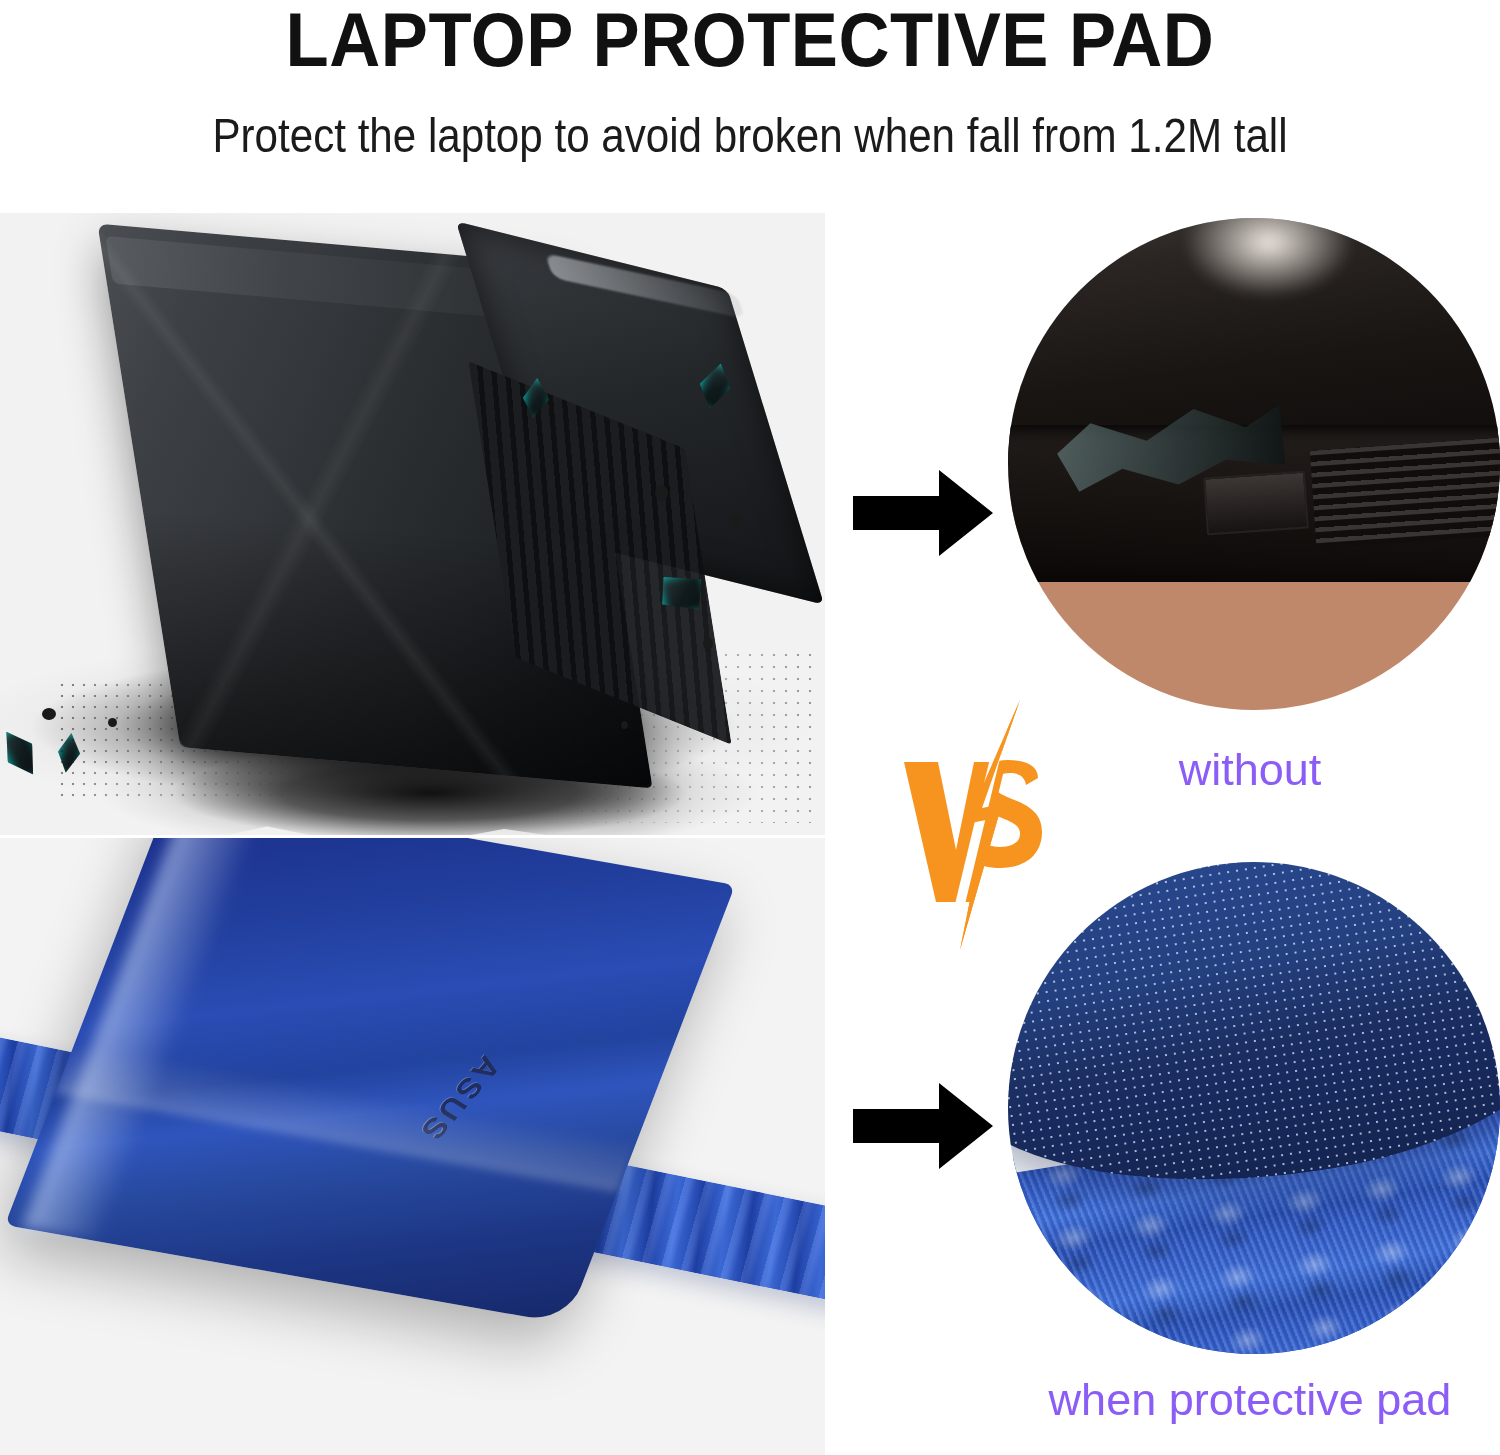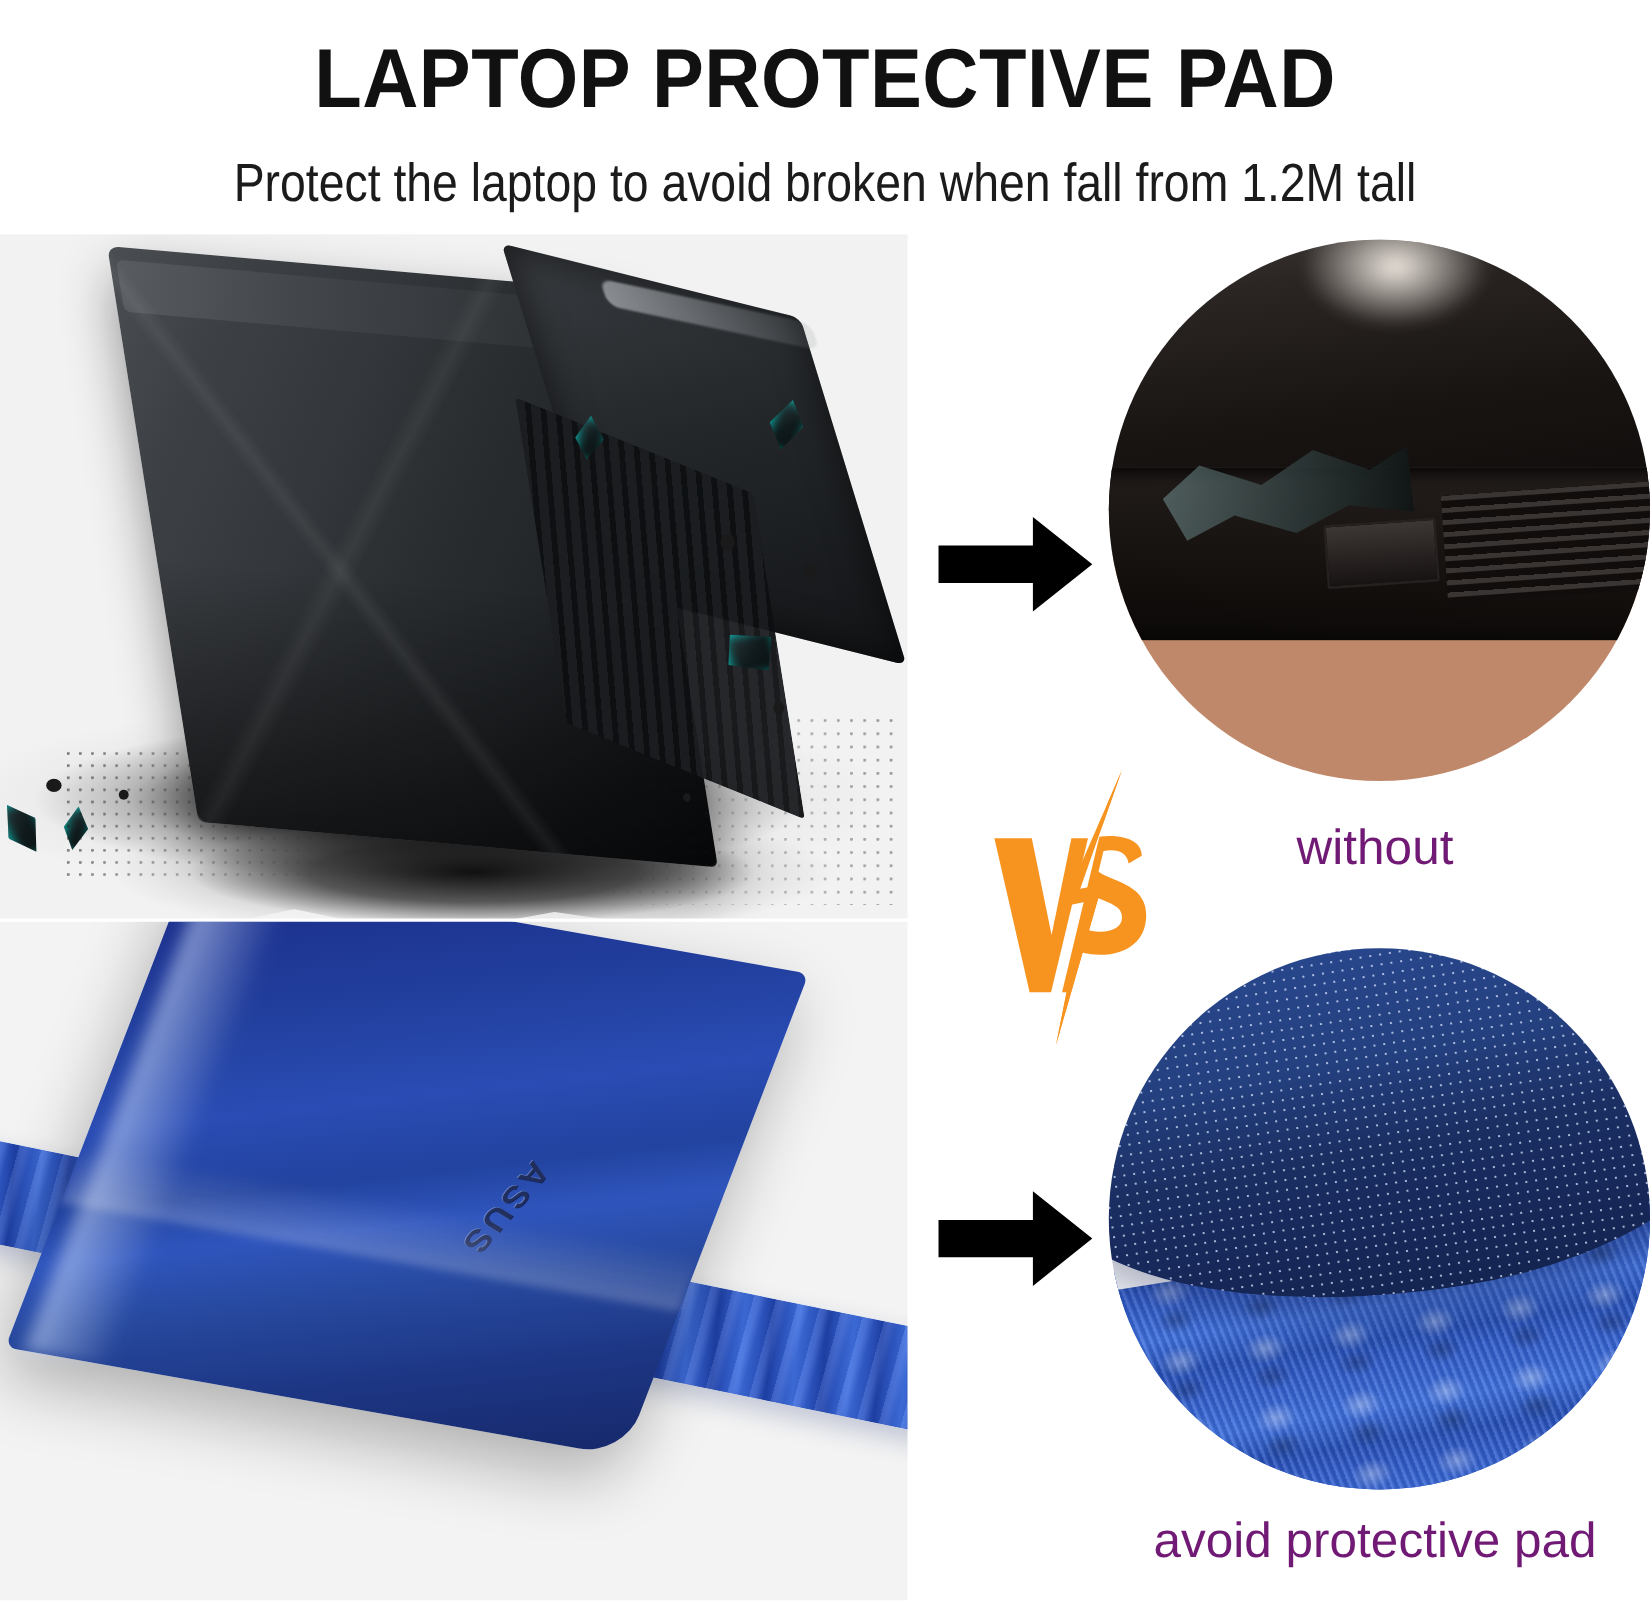--- a/index.html
+++ b/index.html
@@ -14,21 +14,20 @@
     overflow: hidden;
     position: relative;
   }
 
   
   #header {
     position: absolute;
     left: 0; top: 0;
     width: 1500px; height: 205px;
     background: #ffffff;
-    margin-top: 32px;
   }
   #title {
     position: absolute;
     left: 0; top: -6px;
     width: 1500px;
     text-align: center;
     font-family: "Liberation Sans Narrow", "Liberation Sans", sans-serif;
     font-weight: bold;
     font-size: 76px;
     letter-spacing: 0.5px;
@@ -342,21 +341,21 @@
     left: -20%; top: 44%;
     width: 146%; height: 11%;
     transform: rotate(-9deg);
     background: linear-gradient(180deg,#ffffff,#f4f6fa);
   }
 
   
   .caption {
     position: absolute;
     text-align: center;
-    color: #701a75;
+    color: #8b5cf6;
     font-family: "Liberation Sans", sans-serif;
     font-weight: 400;
   }
   #caption-without {
     left: 1000px; top: 744px;
     width: 500px;
     font-size: 45px;
     line-height: 52px;
   }
   #caption-with {
@@ -462,14 +461,14 @@
 <div class="circle-photo" id="circle-pad">
   <div class="pad-inner">
     <div class="pad-bottom-mat"></div>
     <div class="pad-bumps"></div>
     <div class="pad-white-gap"></div>
     <div class="pad-top-wedge"></div>
   </div>
 </div>
 
 <div class="caption" id="caption-with">
-  <div>avoid protective pad</div>
+  <div>when protective pad</div>
 </div>
 
 </body></html>

